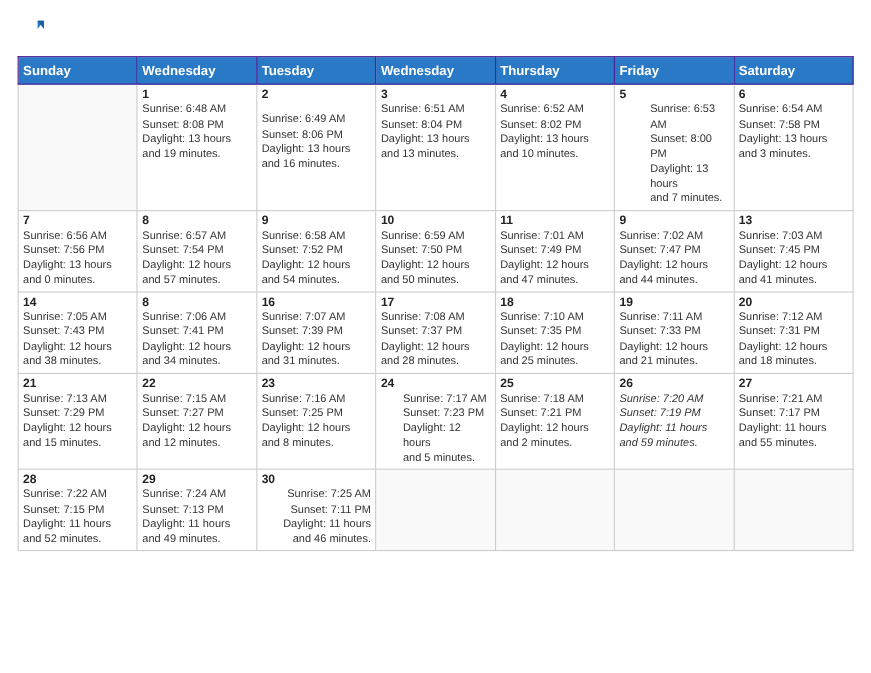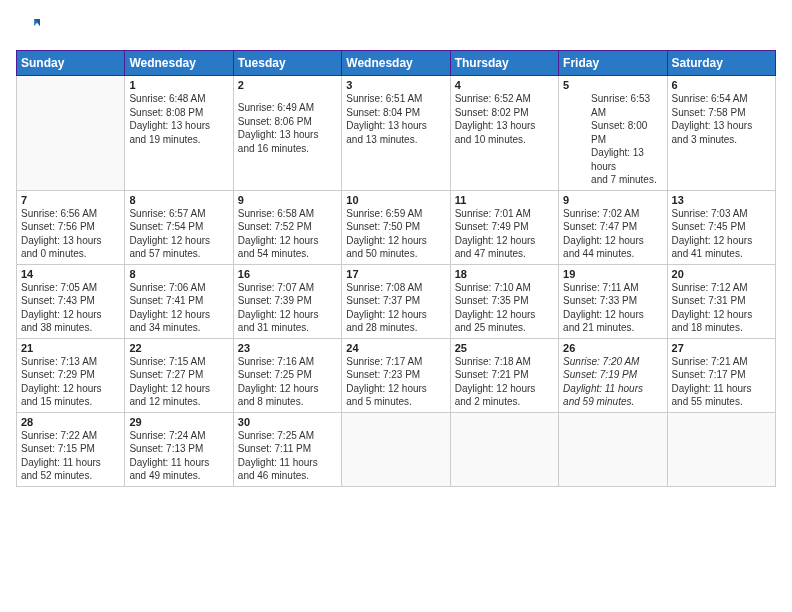--- a/index.html
+++ b/index.html
@@ -300,21 +300,21 @@
           </td>
           <td>
             <span class="day-number">23</span>
             <div class="day-info" style="white-space: pre-line;">Sunrise: 7:16 AM
 Sunset: 7:25 PM
 Daylight: 12 hours
 and 8 minutes.</div>
           </td>
           <td>
             <span class="day-number">24</span>
-            <div class="day-info" style="white-space: pre-line;">Sunrise: 7:17 AM
+            <div class="day-info" style="white-space: pre-line; margin-left: 20px;">Sunrise: 7:17 AM
 Sunset: 7:23 PM
 Daylight: 12 hours
 and 5 minutes.</div>
           </td>
           <td>
             <span class="day-number">25</span>
             <div class="day-info" style="white-space: pre-line;">Sunrise: 7:18 AM
 Sunset: 7:21 PM
 Daylight: 12 hours
 and 2 minutes.</div>
@@ -344,21 +344,21 @@
           </td>
           <td>
             <span class="day-number">29</span>
             <div class="day-info" style="white-space: pre-line;">Sunrise: 7:24 AM
 Sunset: 7:13 PM
 Daylight: 11 hours
 and 49 minutes.</div>
           </td>
           <td>
             <span class="day-number">30</span>
-            <div class="day-info" style="white-space: pre-line;">Sunrise: 7:25 AM
+            <div class="day-info" style="white-space: pre-line; text-align: right;">Sunrise: 7:25 AM
 Sunset: 7:11 PM
 Daylight: 11 hours
 and 46 minutes.</div>
           </td>
           <td class="empty-cell"></td>
           <td class="empty-cell"></td>
           <td class="empty-cell"></td>
           <td class="empty-cell"></td>
         </tr>
       </tbody>

